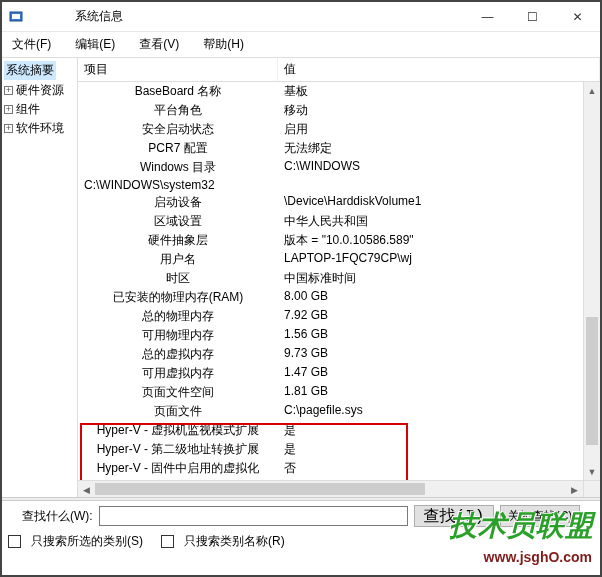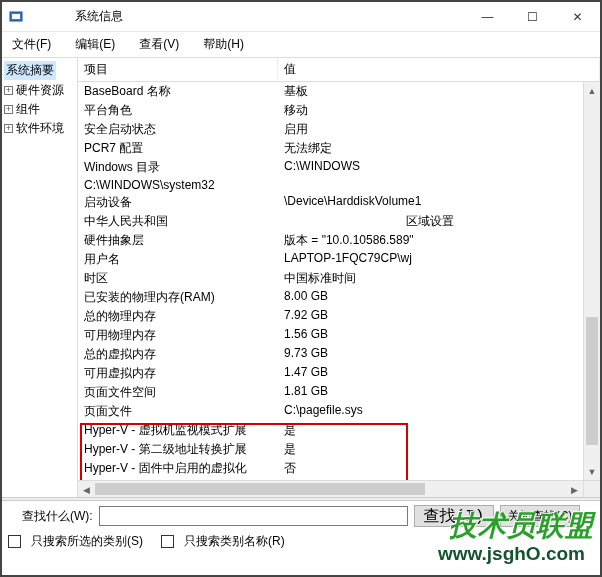--- a/index.html
+++ b/index.html
@@ -39,21 +39,21 @@
     .expander { width:9px; height:9px; border:1px solid #777; display:inline-flex; align-items:center; justify-content:center; font-size:9px; line-height:1; margin-right:3px; color:#555;}
     .tree-root { background:#cde8ff; padding:1px 2px;}
     .list-panel { flex:1; display:flex; flex-direction:column; position:relative;}
     .list-header { display:flex; border-bottom:1px solid #ddd;}
     .col-head { padding:3px 6px; border-right:1px solid #eee;}
     .col1 { width: 200px;}
     .col2 { flex:1;}
     .list-body { flex:1; overflow:hidden; position:relative;}
     .row { display:flex;}
     .cell { padding:1px 6px; white-space:nowrap; overflow:hidden;}
-    .c1 { width:200px;}
+    .c1 { width:200px;text-align:center;}
     .c2 { flex:1;}
     .highlight-box {
       position:absolute;
       left:2px;
       width: 328px;
       border: 2px solid #d60000;
       pointer-events:none;
     }
     .scrollbar-v { position:absolute; right:0; top:0; bottom:0; width:17px; background:#f0f0f0; border-left:1px solid #ddd; display:flex; flex-direction:column;}
     .scrollbar-h-wrap { height:17px; background:#f0f0f0; border-top:1px solid #ddd; display:flex;}
@@ -78,24 +78,24 @@
       font-size:28px;
       font-weight:bold;
       font-style:italic;
       color:#2aa02a;
       text-shadow:1px 1px 0 #fff, -1px -1px 0 #fff;
       pointer-events:none;
       letter-spacing:1px;
     }
     .watermark-url {
       position:absolute;
-      right:15px;
+      right:8px;
       bottom:10px;
-      font-size:19px;
-      color:#14532d;
+      font-size:14px;
+      color:#7f1d1d;
       font-weight:bold;
       pointer-events:none;
     }
   </style>
 </head>
 <body>
 
 <div class="titlebar">
   <span class="app-icon">
     <svg width="14" height="14" viewBox="0 0 14 14">
@@ -172,22 +172,22 @@
           <div class="cell c2">C:\WINDOWS</div>
         </div>
         <div class="row">
           <div class="cell c2">C:\WINDOWS\system32</div>
         </div>
         <div class="row">
           <div class="cell c1">启动设备</div>
           <div class="cell c2">\Device\HarddiskVolume1</div>
         </div>
         <div class="row">
+          <div class="cell c1">区域设置</div>
           <div class="cell c2">中华人民共和国</div>
-          <div class="cell c1">区域设置</div>
         </div>
         <div class="row">
           <div class="cell c1">硬件抽象层</div>
           <div class="cell c2">版本 = "10.0.10586.589"</div>
         </div>
         <div class="row">
           <div class="cell c1">用户名</div>
           <div class="cell c2">LAPTOP-1FQC79CP\wj</div>
         </div>
         <div class="row">

